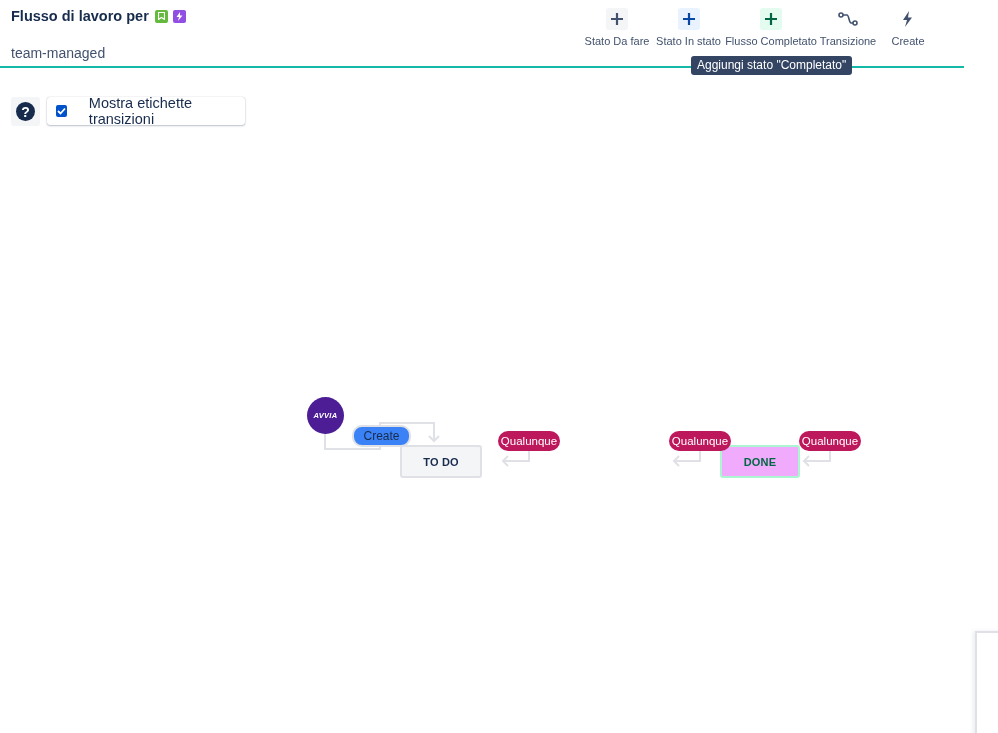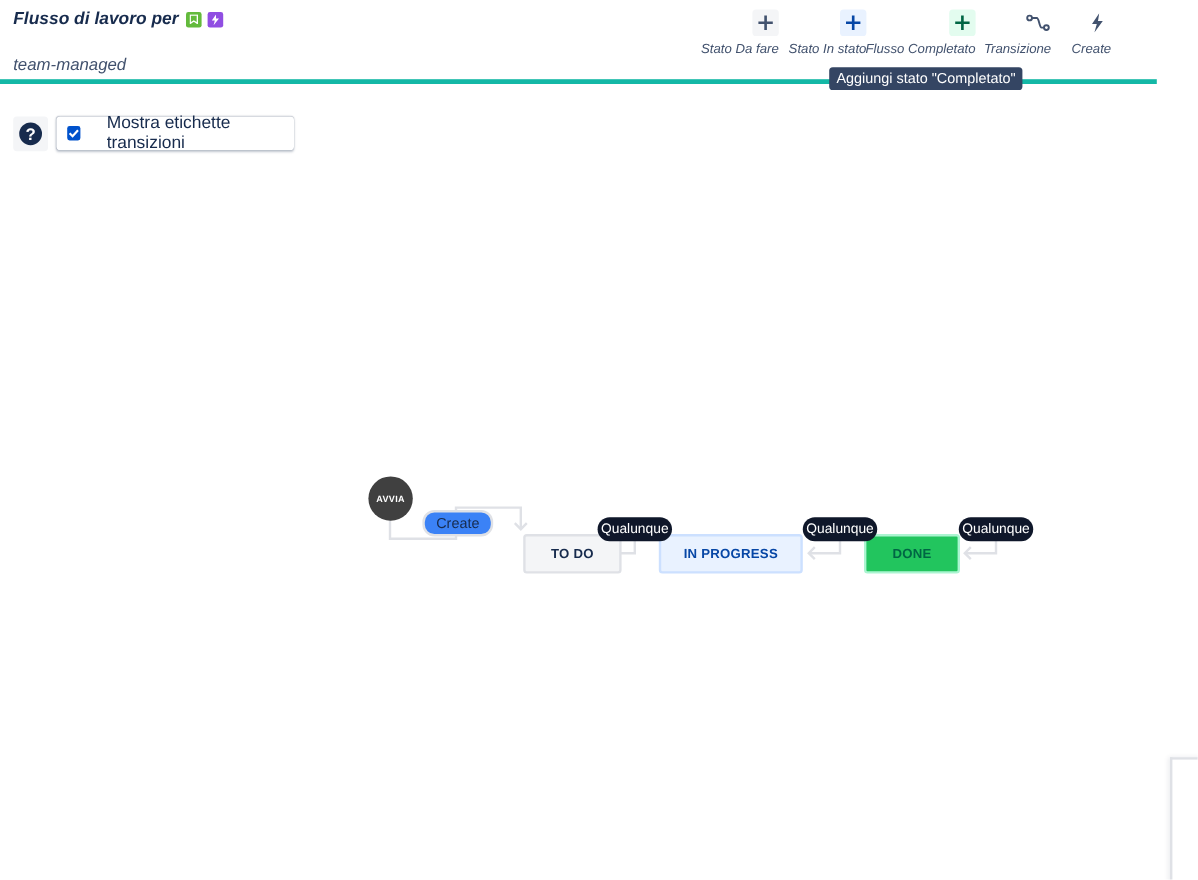--- a/index.html
+++ b/index.html
@@ -1,44 +1,44 @@
 <!DOCTYPE html>
 <html><head>
 <meta charset="utf-8">
 <style>
   html, body { margin:0; padding:0; }
   body { width:998px; height:733px; background:#ffffff; position:relative; overflow:hidden;
          font-family:"Liberation Sans", "DejaVu Sans", sans-serif; color:#172b4d; }
-  .header { position:absolute; left:0; top:0; width:964px; height:66px; border-bottom:4px solid #14b8a6; background:#fff;font-style:italic; }
+  .header { position:absolute; left:0; top:0; width:964px; height:66px; border-bottom:2px solid #14b8a6; background:#fff; }
   .title-wrap { position:absolute; left:11px; top:6px; }
   .title { font-size:14.5px; font-weight:bold; color:#172b4d; display:flex; align-items:center; gap:5px; height:20px; }
   .badge { width:13px; height:13px; border-radius:2px; display:inline-flex; align-items:center; justify-content:center; }
   .badge.story { background:#63ba3c; margin-left:1px; }
   .badge.epic { background:#904ee2; }
   .subtitle { font-size:14px; color:#42526e; margin-top:19px; }
   .toolbar { position:absolute; top:8px; left:0; }
-  .tool { position:absolute; top:0; display:flex; flex-direction:column; align-items:flex-end; cursor:pointer; }
+  .tool { position:absolute; top:0; display:flex; flex-direction:column; align-items:center; cursor:pointer; }
   .tool .ic { width:22px; height:22px; border-radius:3px; display:flex; align-items:center; justify-content:center; }
   .tool .lbl { font-size:11px; color:#42526e; margin-top:5px; white-space:nowrap; }
   .tooltip { position:absolute; left:691px; top:56px; background:#344563; color:#fff; font-size:12px; padding:2px 6px; border-radius:3px; white-space:nowrap; height:15px; line-height:15px; }
   .help-btn { position:absolute; left:11px; top:97px; width:29px; height:29px; background:#f4f5f7; border-radius:3px; display:flex; align-items:center; justify-content:center; }
   .help-circle { width:19px; height:19px; border-radius:50%; background:#172b4d; color:#fff; font-weight:bold; font-size:14px; display:flex; align-items:center; justify-content:center; }
   .toggle-box { position:absolute; left:47px; top:97px; width:198px; height:28px; border-radius:3px; box-shadow:0 1px 2px rgba(9,30,66,0.25), 0 0 1px rgba(9,30,66,0.31); background:#fff; display:flex; align-items:center; }
   .cb { width:12px; height:12px; background:#0052cc; border-radius:2px; margin-left:9px; display:flex; align-items:center; justify-content:center; }
   .toggle-label { font-size:14.5px; color:#172b4d; margin-left:22px; }
   .canvas { position:absolute; left:0; top:0; width:998px; height:733px; pointer-events:none; }
   .canvas * { pointer-events:auto; }
-  .avvia { position:absolute; left:307px; top:397px; width:37px; height:37px; border-radius:50%; background:#404040; color:#fff; font-size:7.5px; font-weight:bold; display:flex; align-items:center; justify-content:center; letter-spacing:0.3px; }
+  .avvia { position:absolute; left:307px; top:397px; width:37px; height:37px; border-radius:50%; background:#4c1d95; color:#fff; font-size:7.5px; font-weight:bold; display:flex; align-items:center; justify-content:center; letter-spacing:0.3px;font-style:italic; }
   .pill { position:absolute; height:20px; border-radius:10px; font-size:11.5px; display:flex; align-items:center; justify-content:center; }
   .pill.create { left:352px; top:425px; width:55px; background:#3b82f6; border:2px solid #dfe1e6; color:#172b4d; height:18px; font-size:12px; }
-  .pill.any { background:#0f172a; color:#fff; width:62px; }
+  .pill.any { background:#be185d; color:#fff; width:62px; }
   .status { position:absolute; top:445px; height:29px; border-radius:3px; font-size:11px; font-weight:bold; display:flex; align-items:center; justify-content:center; letter-spacing:0.2px; }
-  .status.todo { left:436px; width:78px; background:#f4f5f7; border:2px solid #dfe1e6; color:#172b4d; }
+  .status.todo { left:400px; width:78px; background:#f4f5f7; border:2px solid #dfe1e6; color:#172b4d; }
   .status.inprog { left:549px; width:116px; background:#e9f2ff; border:2px solid #cce0ff; color:#0747a6; }
-  .status.done { left:720px; width:76px; background:#22c55e; border:2px solid #abf5d1; color:#006644; }
+  .status.done { left:720px; width:76px; background:#f0abfc; border:2px solid #abf5d1; color:#006644; }
   .side-panel { position:absolute; left:975px; top:631px; width:30px; height:110px; border-left:2px solid #dfe1e6; border-top:2px solid #dfe1e6; background:#fff; box-shadow:-2px 0 4px rgba(9,30,66,0.08); }
 </style>
 </head>
 <body>
 
 <div class="header">
   <div class="title-wrap">
     <div class="title">
       <span>Flusso di lavoro per</span>
       <span class="badge story">
@@ -127,21 +127,20 @@
       <path d="M679 456 L674 461 L679 466"></path>
       <path d="M830 449 V461 H804"></path>
       <path d="M809 456 L804 461 L809 466"></path>
     </g>
   </svg>
 
   <div class="avvia">AVVIA</div>
   <div class="pill create">Create</div>
 
   <div class="status todo">TO DO</div>
-  <div class="status inprog">IN PROGRESS</div>
   <div class="status done">DONE</div>
 
   <div class="pill any" style="left:498px;top:431px;">Qualunque</div>
   <div class="pill any" style="left:669px;top:431px;">Qualunque</div>
   <div class="pill any" style="left:799px;top:431px;">Qualunque</div>
 </div>
 
 <div class="side-panel"></div>
 
 </body></html>

